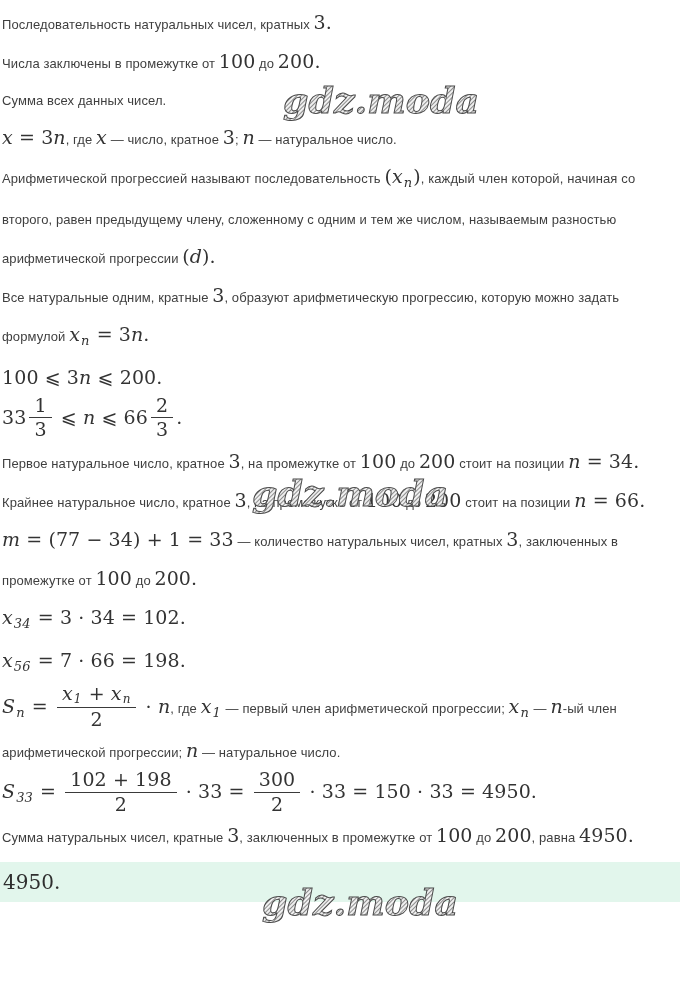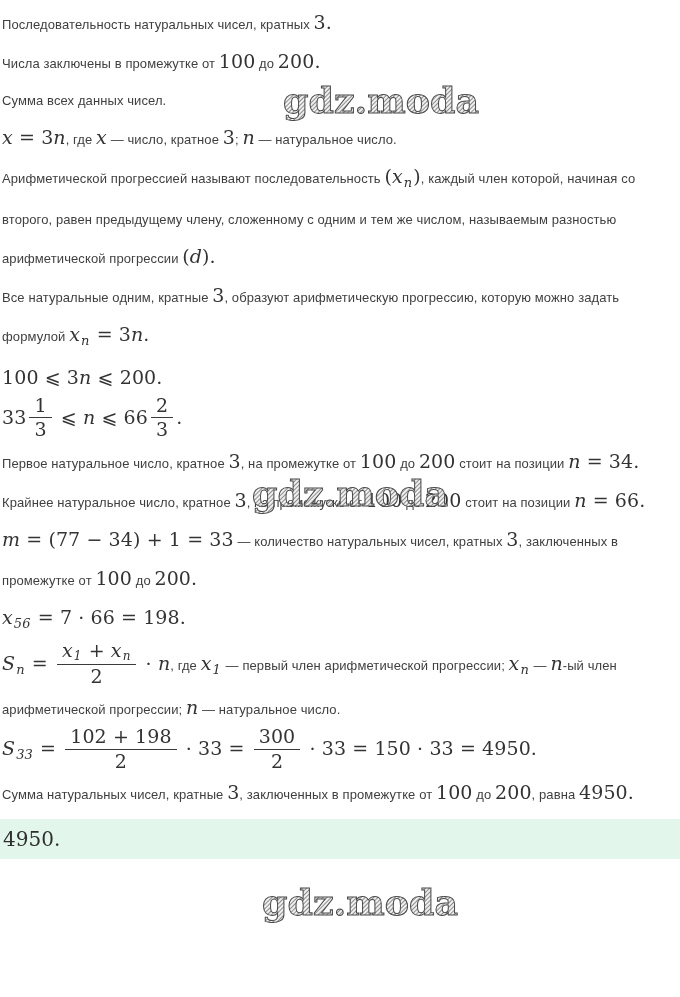--- a/index.html
+++ b/index.html
@@ -43,21 +43,21 @@
   .answer-box{
     margin-top:6px;
     margin-left:-2px;
     width:680px;height:40px;
     background:#e2f6ec;
     display:flex;align-items:center;
     box-sizing:border-box;padding-left:3px;
   }
   .answer-box .m{font-size:20px;color:#2f2f2f;}
   
-  .wm{position:absolute;width:200px;height:40px;pointer-events:none;}
+  .wm{position:absolute;width:200px;height:40px;pointer-events:none;font-style:italic;}
   #wm1{left:283px;top:82px;}
   #wm2{left:252px;top:475px;}
   #wm3{left:262px;top:884px;}
   .hidden-defs{position:absolute;width:0;height:0;overflow:hidden;}
 </style>
 </head>
 <body>
 
 <div class="page">
 
@@ -75,20 +75,21 @@
       <p><span class="t">Числа заключены в промежутке от </span><span class="m">100</span><span class="t"> до </span><span class="m">200.</span></p>
       <p><span class="t">Сумма всех данных чисел.</span></p>
       <p><span class="m mi">x</span><span class="m"> = 3</span><span class="m mi">n</span><span class="t">, где </span><span class="m mi">x</span><span class="t"> — число, кратное </span><span class="m">3</span><span class="t">; </span><span class="m mi">n</span><span class="t"> — натуральное число.</span></p>
       <p><span class="t">Арифметической прогрессией называют последовательность </span><span class="m">(</span><span class="m mi">x</span><span class="sub">n</span><span class="m">)</span><span class="t">, каждый член которой, начиная со второго, равен предыдущему члену, сложенному с одним и тем же числом, называемым разностью арифметической прогрессии </span><span class="m">(</span><span class="m mi">d</span><span class="m">).</span></p>
       <p><span class="t">Все натуральные одним, кратные </span><span class="m">3</span><span class="t">, образуют арифметическую прогрессию, которую можно задать формулой </span><span class="m mi">x</span><span class="sub">n</span><span class="m"> = 3</span><span class="m mi">n</span><span class="m">.</span></p>
       <p><span class="m">100 ⩽ 3</span><span class="m mi">n</span><span class="m"> ⩽ 200.</span></p>
       <p><span class="m">33</span><span class="frac"><span class="num"><span class="m">1</span></span><span class="den"><span class="m">3</span></span></span><span class="m"> ⩽ </span><span class="m mi">n</span><span class="m"> ⩽ 66</span><span class="frac"><span class="num"><span class="m">2</span></span><span class="den"><span class="m">3</span></span></span><span class="m">.</span></p>
       <p><span class="t">Первое натуральное число, кратное </span><span class="m">3</span><span class="t">, на промежутке от </span><span class="m">100</span><span class="t"> до </span><span class="m">200</span><span class="t"> стоит на позиции </span><span class="m mi">n</span><span class="m"> = 34.</span></p>
       <p><span class="t">Крайнее натуральное число, кратное </span><span class="m">3</span><span class="t">, на промежутке от </span><span class="m">100</span><span class="t"> до </span><span class="m">200</span><span class="t"> стоит на позиции </span><span class="m mi">n</span><span class="m"> = 66.</span></p>
       <p><span class="m mi">m</span><span class="m"> = (77 − 34) + 1 = 33</span><span class="t"> — количество натуральных чисел, кратных </span><span class="m">3</span><span class="t">, заключенных в промежутке от </span><span class="m">100</span><span class="t"> до </span><span class="m">200.</span></p>
+      <p><span class="m mi">x</span><span class="sub">34</span><span class="m"> = 3 · 34 = 102.</span></p>
       <p><span class="m mi">x</span><span class="sub">56</span><span class="m"> = 7 · 66 = 198.</span></p>
       <p><span class="m mi">S</span><span class="sub">n</span><span class="m"> = </span><span class="frac"><span class="num"><span class="m mi">x</span><span class="sub">1</span><span class="m"> + </span><span class="m mi">x</span><span class="sub">n</span></span><span class="den"><span class="m">2</span></span></span><span class="m"> · </span><span class="m mi">n</span><span class="t">, где </span><span class="m mi">x</span><span class="sub">1</span><span class="t"> — первый член арифметической прогрессии; </span><span class="m mi">x</span><span class="sub">n</span><span class="t"> — </span><span class="m mi">n</span><span class="t">-ый член арифметической прогрессии; </span><span class="m mi">n</span><span class="t"> — натуральное число.</span></p>
       <p><span class="m mi">S</span><span class="sub">33</span><span class="m"> = </span><span class="frac"><span class="num"><span class="m">102 + 198</span></span><span class="den"><span class="m">2</span></span></span><span class="m"> · 33 = </span><span class="frac"><span class="num"><span class="m">300</span></span><span class="den"><span class="m">2</span></span></span><span class="m"> · 33 = 150 · 33 = 4950.</span></p>
       <p><span class="t">Сумма натуральных чисел, кратные </span><span class="m">3</span><span class="t">, заключенных в промежутке от </span><span class="m">100</span><span class="t"> до </span><span class="m">200</span><span class="t">, равна </span><span class="m">4950.</span></p>
     </div>
 
   <div class="answer-box">
     <span class="m">4950.</span>
   </div>
 

